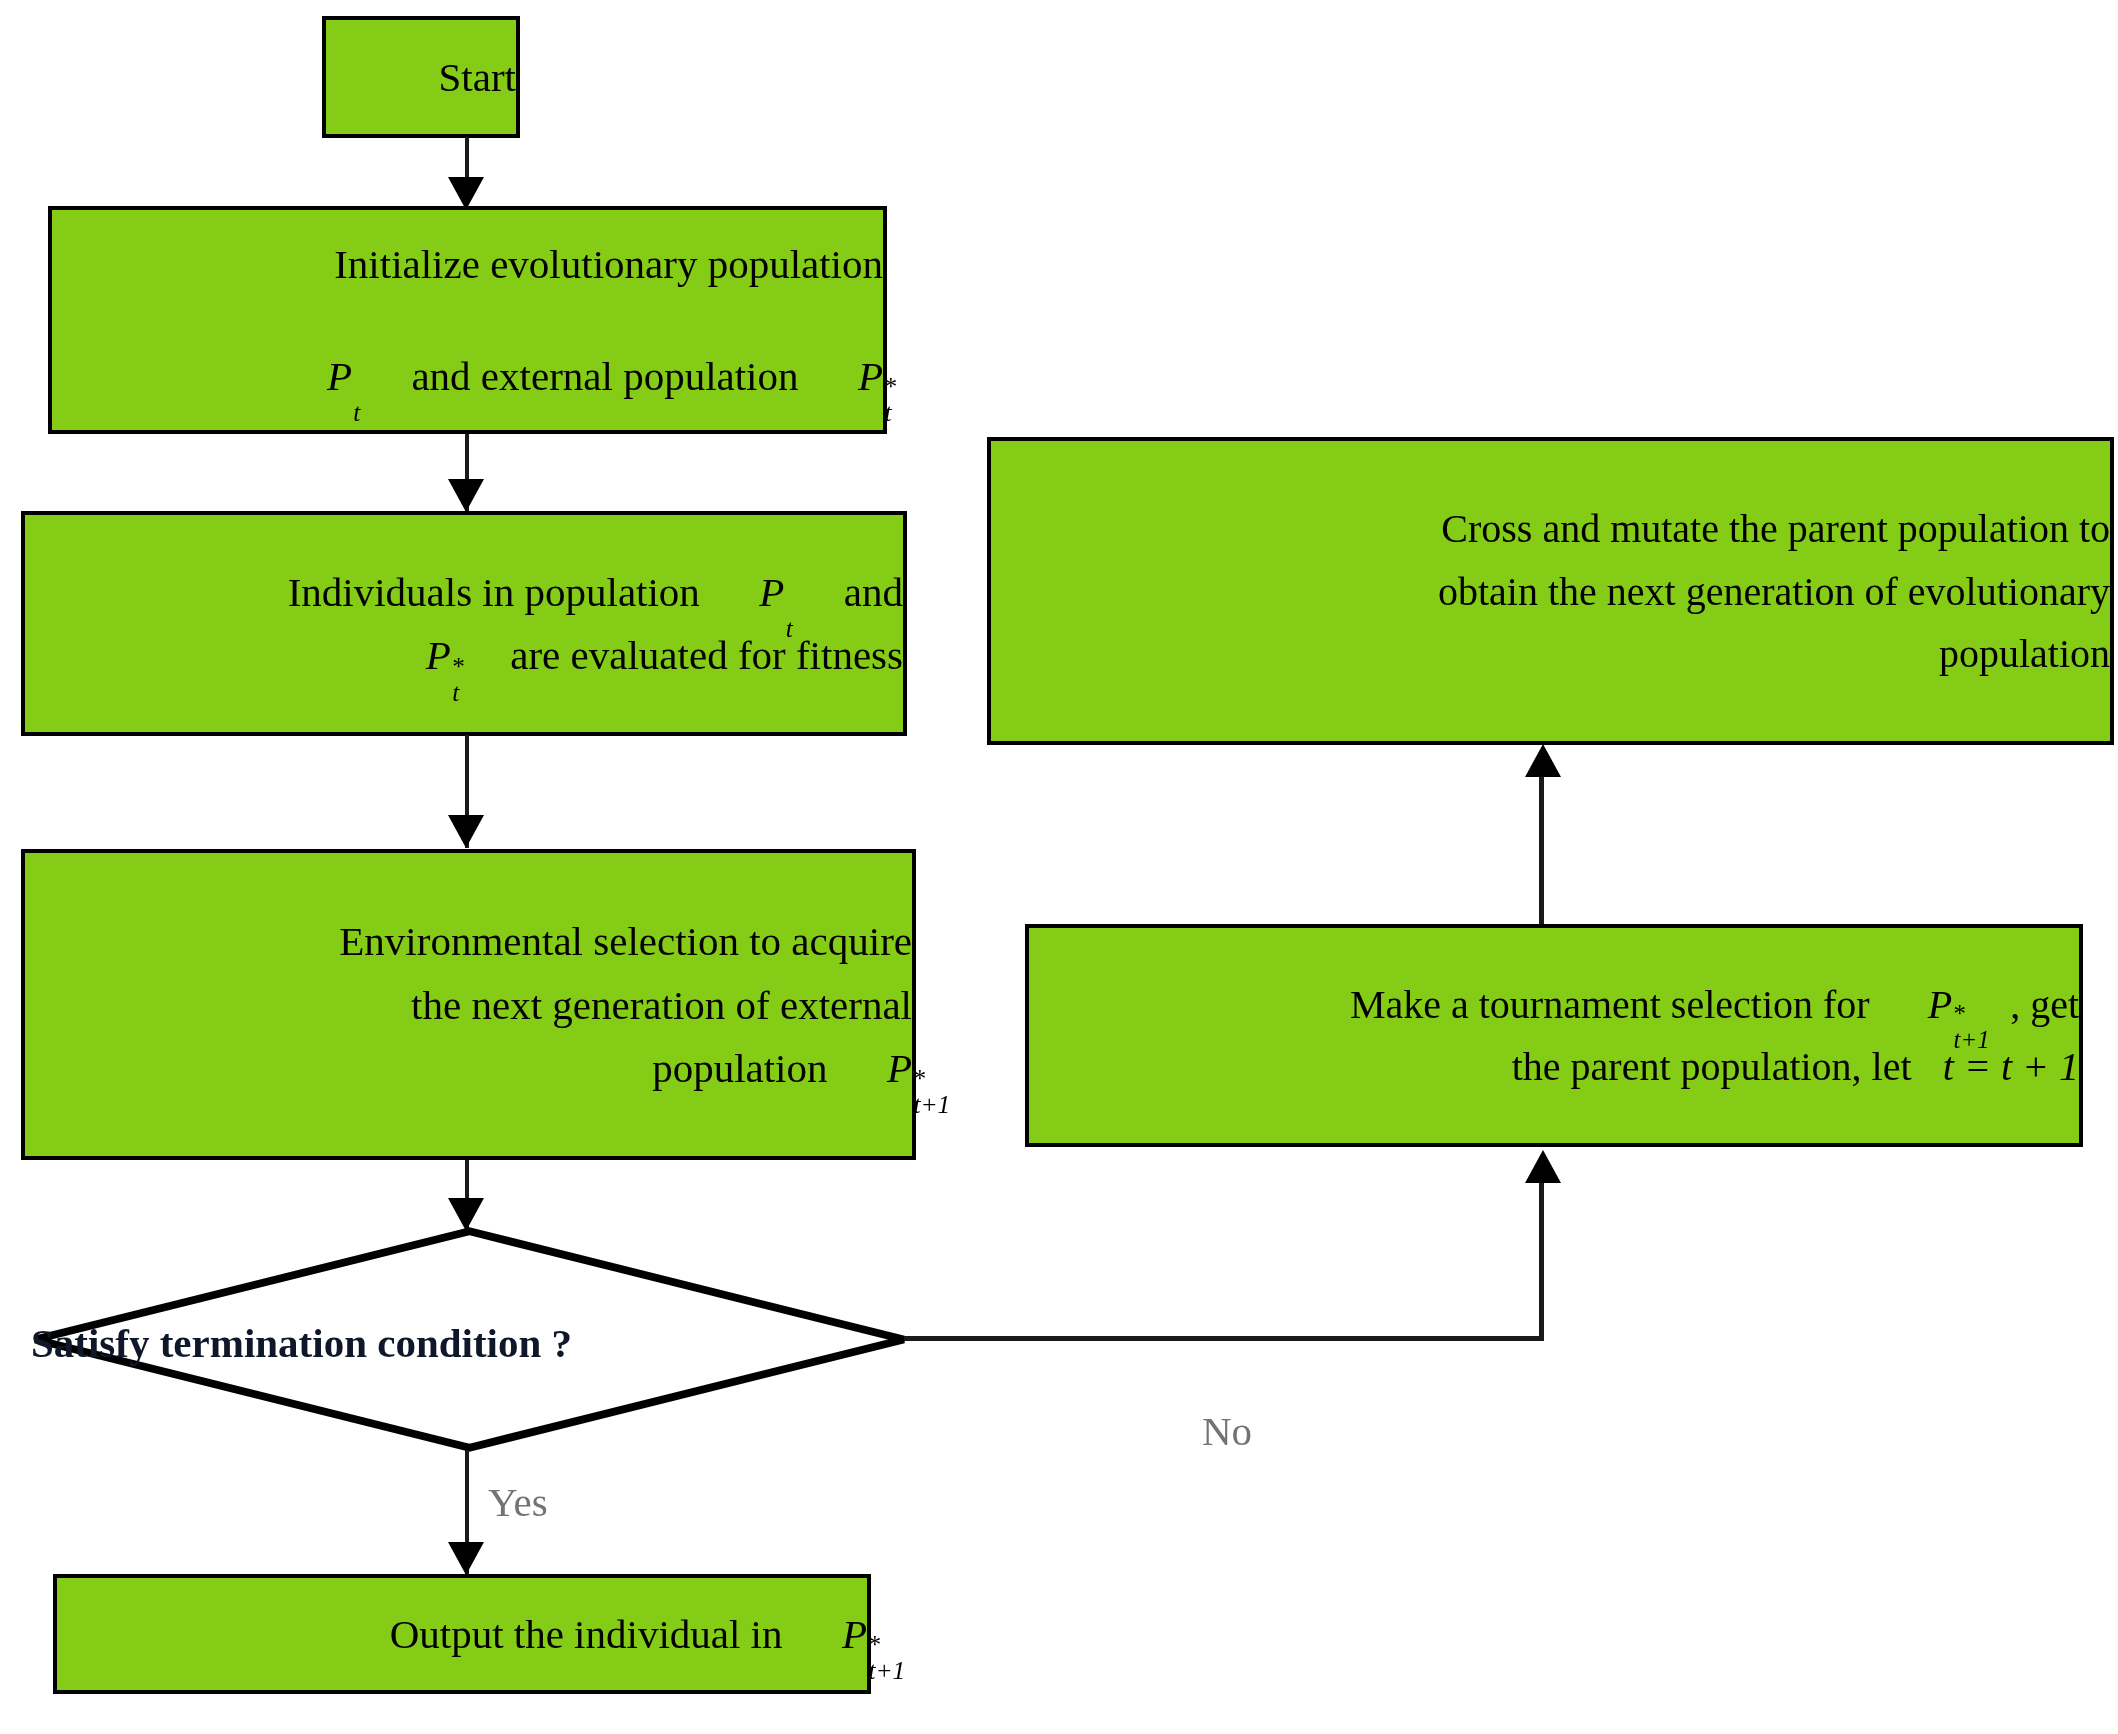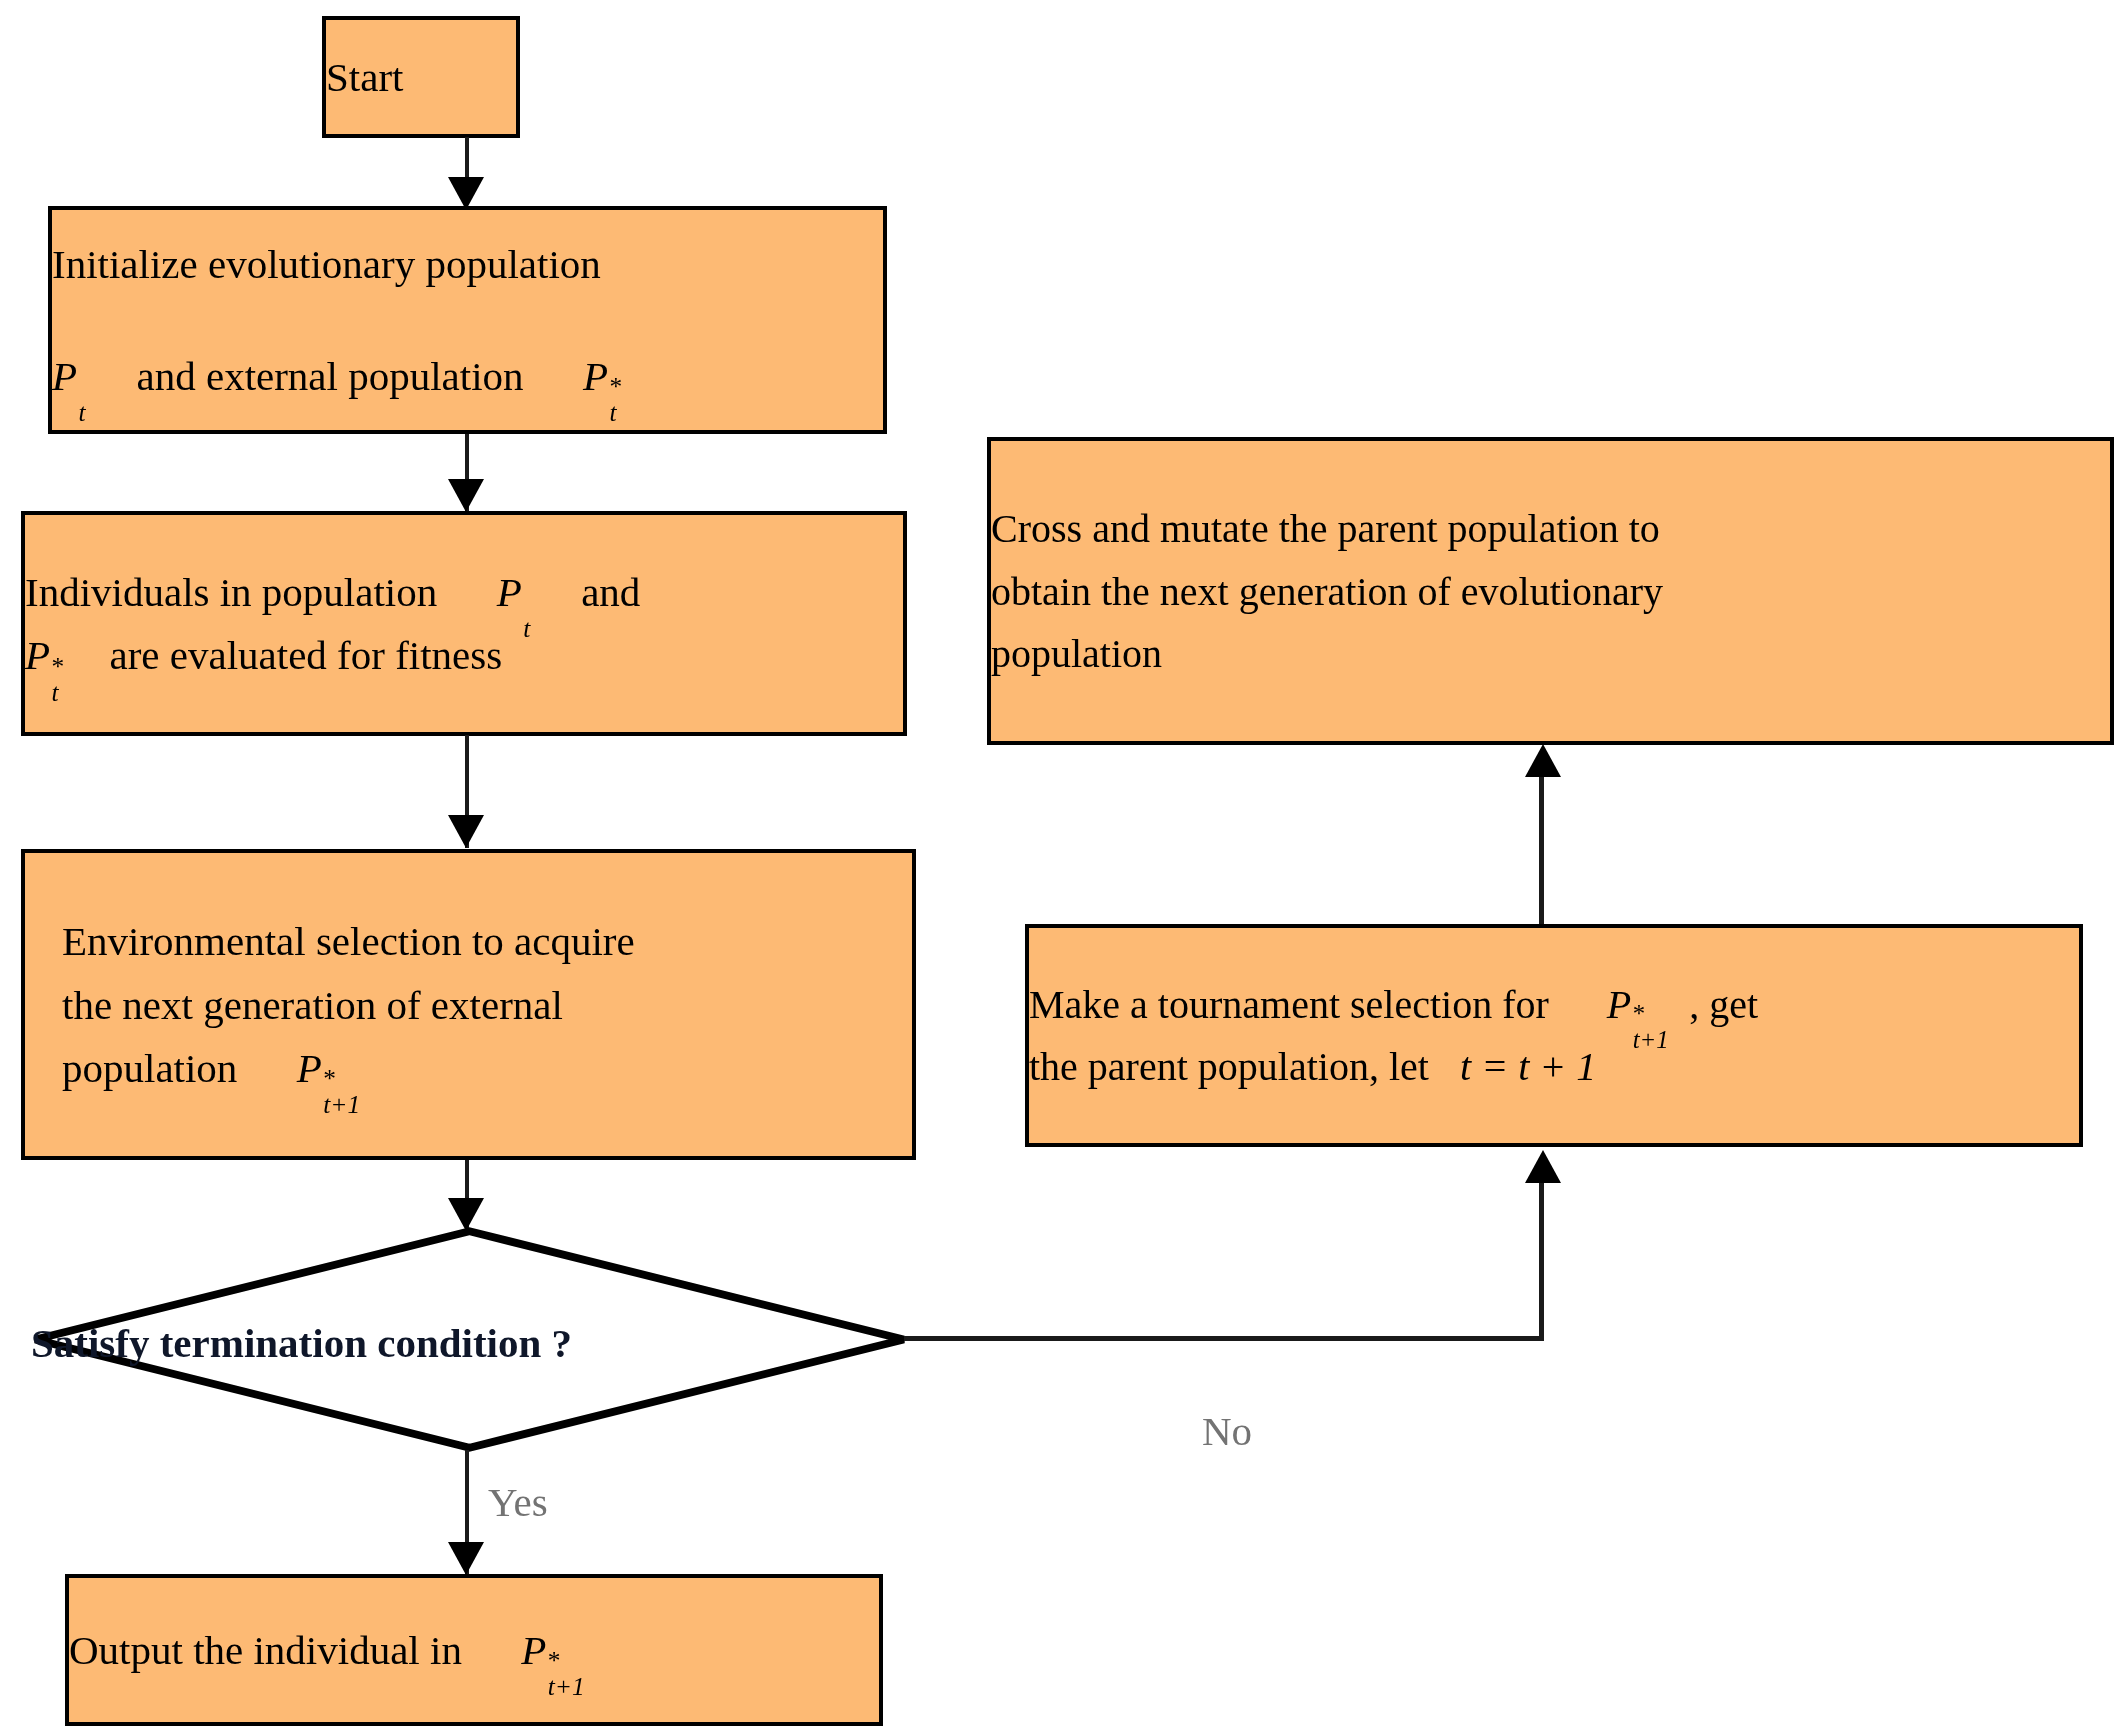--- a/index.html
+++ b/index.html
@@ -12,24 +12,24 @@
     width: 2119px;
     height: 1735px;
     background: #ffffff;
     font-family: "Liberation Serif", "DejaVu Serif", serif;
     overflow: hidden;
   }
   .node {
     position: absolute;
     box-sizing: border-box;
     border: 4.2px solid #000000;
-    background: #fdba74;
+    background: #84cc16;
     display: flex;
     flex-direction: column;
-    align-items: flex-start;
+    align-items: flex-end;
     justify-content: center;
     text-align: center;
     color: #000000;
   }
   .t-56 { font-size: 40px; }
   .t-58 { font-size: 41px; }
 
   
   .mvar {
     font-style: italic;
@@ -184,20 +184,20 @@
   <div class="node" style="left:987px; top:437px; width:1127px; height:308px;">
     <span class="nodeline t-56 nl-gap">Cross and mutate the parent population to</span>
     <span class="nodeline t-56 nl-gap">obtain the next generation of evolutionary</span>
     <span class="nodeline t-56">population</span>
   </div>
 
   <div class="seg vseg" style="left:465px; top:1450px; width:4.2px; height:124px;"></div>
   <div class="arrow-down" style="left:448px; top:1542px;"></div>
   <div class="edge-label t-58" style="left:488px; top:1478px;">Yes</div>
 
-  <div class="node" style="left:65px; top:1574px; width:818px; height:152px;">
+  <div class="node" style="left:53px; top:1574px; width:818px; height:120px;">
     <span class="nodeline t-58">
       <span>Output the individual in</span><span class="pad-r-wide"></span><span class="mvar">P</span><span class="supsub"><span class="sup">*</span><span class="sub-n">t+1</span></span>
     </span>
   </div>
 
 </div>
 
 
 </body></html>

